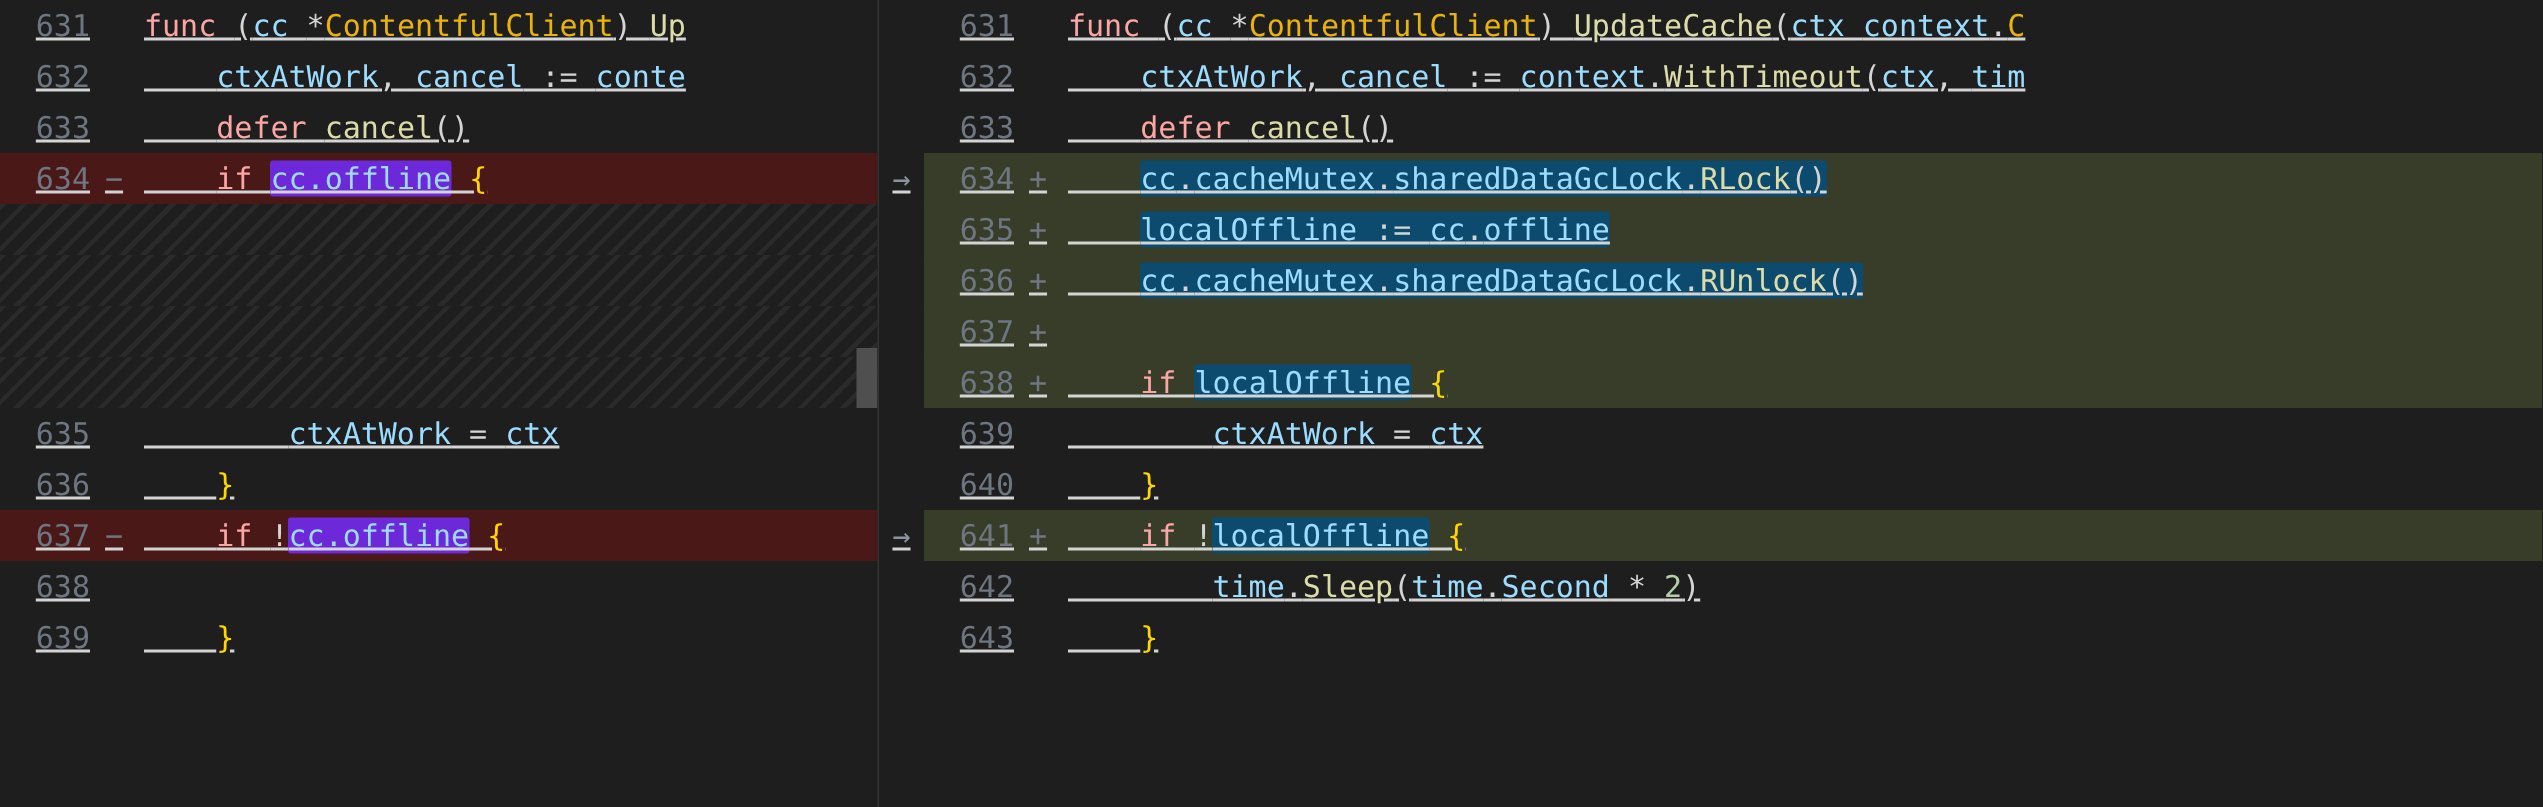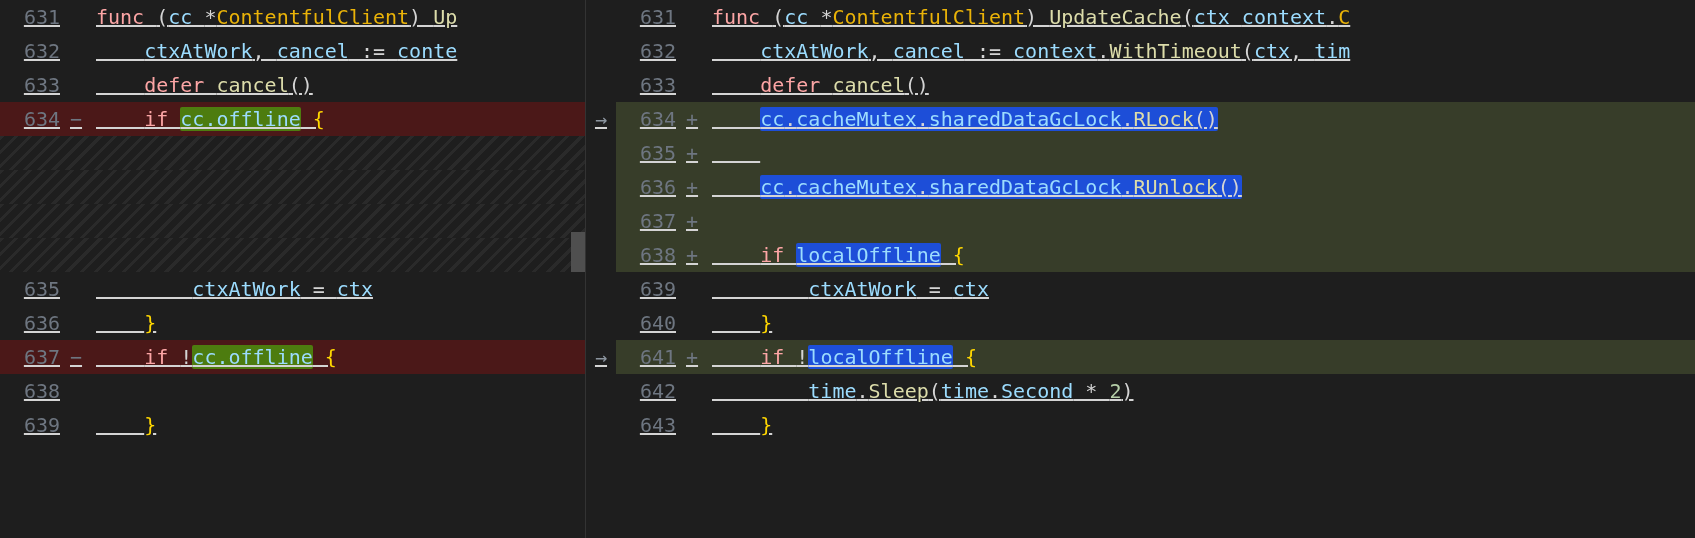--- a/index.html
+++ b/index.html
@@ -47,22 +47,22 @@
   }
   .code {
     flex: 1;
     padding-left: 4px;
     overflow: hidden;
   }
   .line-deleted { background: #4b1818; }
   .line-deleted .gutter { background: #4b1818; }
   .line-added { background: #373d29; }
   .line-added .gutter { background: #373d29; }
-  .word-deleted { background: #4d7c0f; border-radius: 2px; }
-  .word-added { background: #1d4ed8; border-radius: 2px; }
+  .word-deleted { background: #6d28d9; border-radius: 2px; }
+  .word-added { background: #0c4a6e; border-radius: 2px; }
   .diagonal {
     background-image: repeating-linear-gradient(
       135deg,
       #2a2a2a 0px,
       #2a2a2a 3px,
       #1e1e1e 3px,
       #1e1e1e 10px
     );
   }
   
@@ -119,21 +119,21 @@
       <div class="line" style="justify-content: center; color: rgb(139, 148, 158);"></div>
       <div class="line" style="justify-content: center; color: rgb(139, 148, 158);">→</div>
       <div class="line" style="justify-content: center; color: rgb(139, 148, 158);"></div>
       <div class="line" style="justify-content: center; color: rgb(139, 148, 158);"></div>
     </div>
   <div class="pane right-pane" id="right-pane">
       <div class="line"><span class="gutter">631</span><span class="marker"></span><span class="code"><span class="kw">func </span><span class="paren">(</span><span class="ident">cc </span><span class="star">*</span><span class="type">ContentfulClient</span><span class="paren">) </span><span class="func">UpdateCache</span><span class="paren">(</span><span class="ident">ctx </span><span class="ident">context</span><span class="punct">.</span><span class="type">C</span></span></div>
       <div class="line"><span class="gutter">632</span><span class="marker"></span><span class="code"><span>    </span><span class="ident">ctxAtWork</span><span class="punct">, </span><span class="ident">cancel</span><span class="op"> := </span><span class="ident">context</span><span class="punct">.</span><span class="func">WithTimeout</span><span class="paren">(</span><span class="ident">ctx</span><span class="punct">, </span><span class="ident">tim</span></span></div>
       <div class="line"><span class="gutter">633</span><span class="marker"></span><span class="code"><span>    </span><span class="kw">defer </span><span class="func">cancel</span><span class="paren">()</span></span></div>
       <div class="line line-added"><span class="gutter">634</span><span class="marker">+</span><span class="code"><span>    </span><span class="word-added"><span class="ident">cc</span><span class="punct">.</span><span class="field">cacheMutex</span><span class="punct">.</span><span class="field">sharedDataGcLock</span><span class="punct">.</span><span class="func">RLock</span><span class="paren">()</span></span></span></div>
-      <div class="line line-added"><span class="gutter">635</span><span class="marker">+</span><span class="code"><span>    </span></span></div>
+      <div class="line line-added"><span class="gutter">635</span><span class="marker">+</span><span class="code"><span>    </span><span class="word-added"><span class="ident">localOffline</span><span class="op"> := </span><span class="ident">cc</span><span class="punct">.</span><span class="field">offline</span></span></span></div>
       <div class="line line-added"><span class="gutter">636</span><span class="marker">+</span><span class="code"><span>    </span><span class="word-added"><span class="ident">cc</span><span class="punct">.</span><span class="field">cacheMutex</span><span class="punct">.</span><span class="field">sharedDataGcLock</span><span class="punct">.</span><span class="func">RUnlock</span><span class="paren">()</span></span></span></div>
       <div class="line line-added"><span class="gutter">637</span><span class="marker">+</span><span class="code"></span></div>
       <div class="line line-added"><span class="gutter">638</span><span class="marker">+</span><span class="code"><span>    </span><span class="kw">if </span><span class="ident word-added">localOffline</span><span class="brace"> {</span></span></div>
       <div class="line"><span class="gutter">639</span><span class="marker"></span><span class="code"><span>        </span><span class="ident">ctxAtWork</span><span class="op"> = </span><span class="ident">ctx</span></span></div>
       <div class="line"><span class="gutter">640</span><span class="marker"></span><span class="code"><span>    </span><span class="brace">}</span></span></div>
       <div class="line line-added"><span class="gutter">641</span><span class="marker">+</span><span class="code"><span>    </span><span class="kw">if </span><span class="op">!</span><span class="ident word-added">localOffline</span><span class="brace"> {</span></span></div>
       <div class="line"><span class="gutter">642</span><span class="marker"></span><span class="code"><span>        </span><span class="ident">time</span><span class="punct">.</span><span class="func">Sleep</span><span class="paren">(</span><span class="ident">time</span><span class="punct">.</span><span class="ident">Second</span><span class="op"> * </span><span class="num">2</span><span class="paren">)</span></span></div>
       <div class="line"><span class="gutter">643</span><span class="marker"></span><span class="code"><span>    </span><span class="brace">}</span></span></div>
     </div>
 </div>

